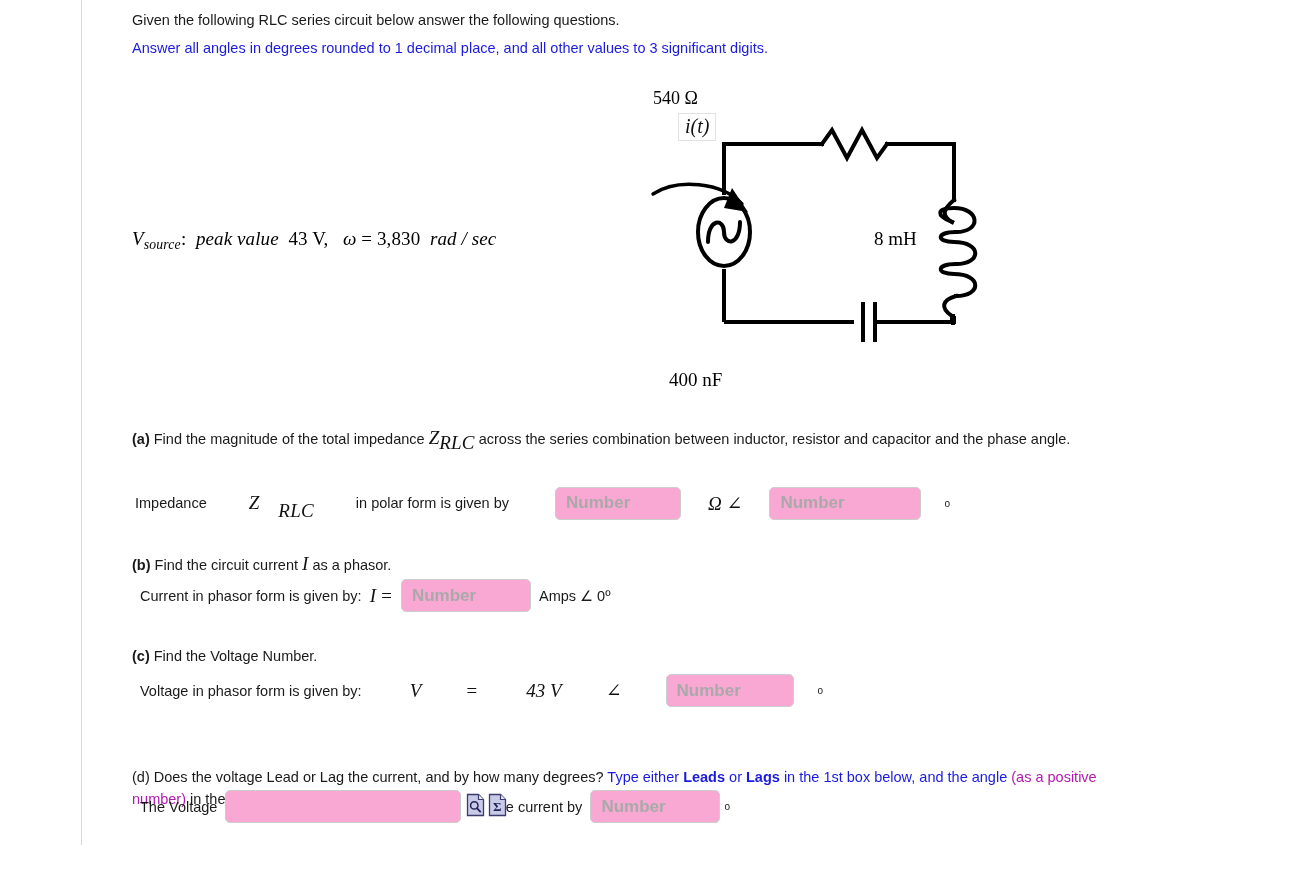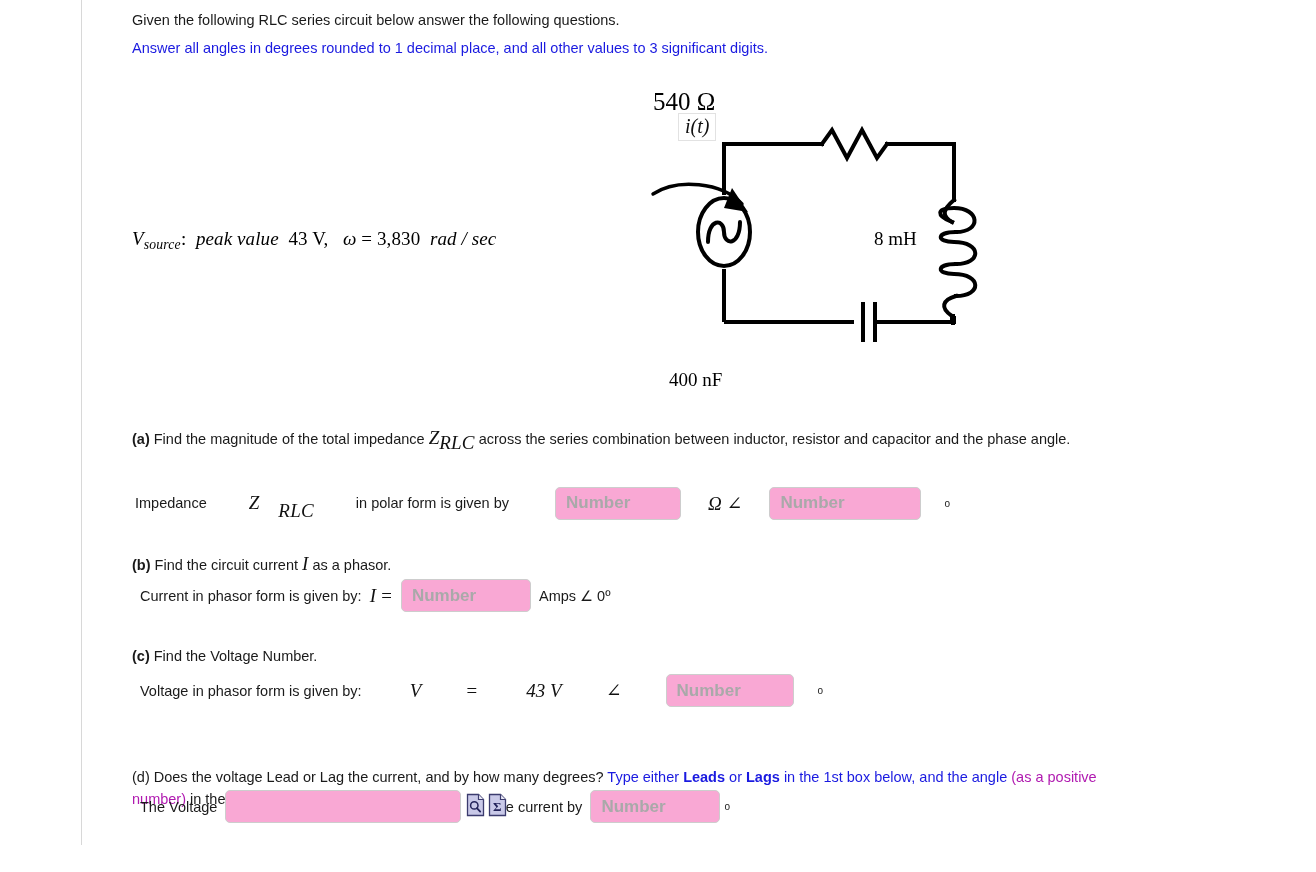--- a/index.html
+++ b/index.html
@@ -68,21 +68,21 @@
     top: 82px;
     width: 560px;
     height: 320px;
   }
   .circuit-wrap svg { display: block; }
 
   .lbl-res {
     position: absolute;
     left: 521px; top: 88px;
     font-family: "Liberation Serif", "DejaVu Serif", serif;
-    font-size: 25px;
+    font-size: 18px;
     color: #000;
     white-space: nowrap;
     text-align: right;
   }
   .lbl-ind {
     position: absolute;
     left: 742px; top: 228px;
     font-family: "Liberation Serif", "DejaVu Serif", serif;
     font-size: 19px;
     color: #000;

